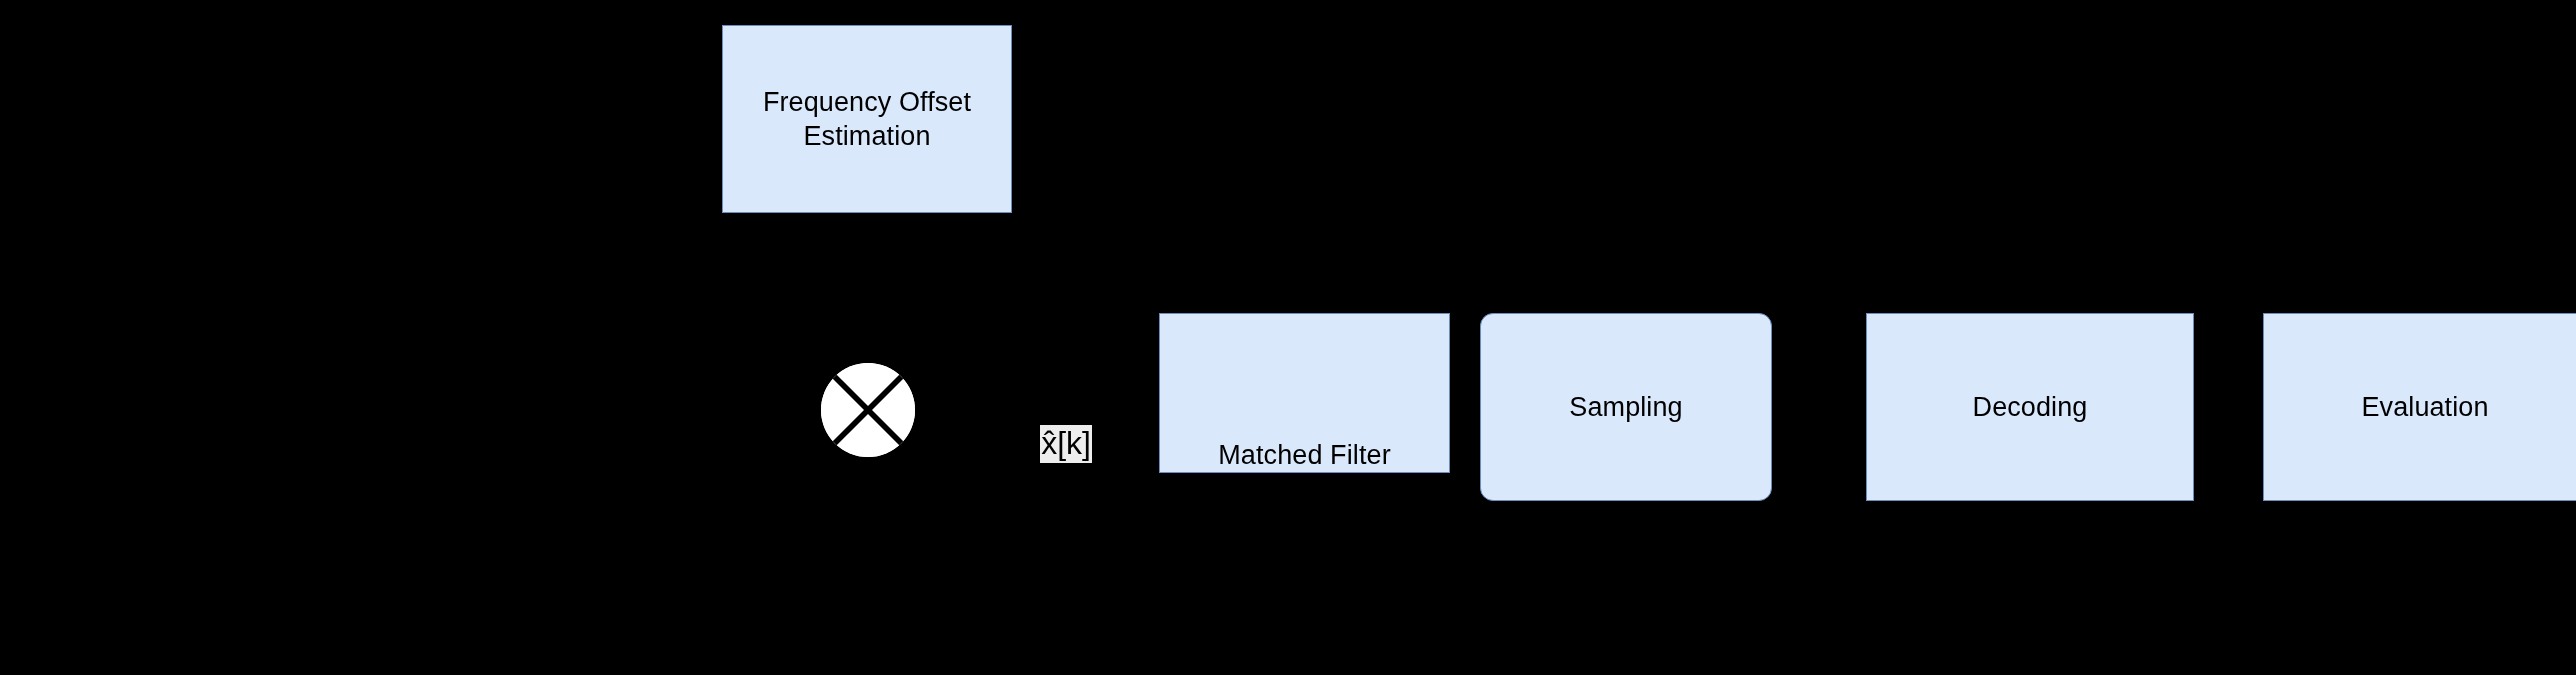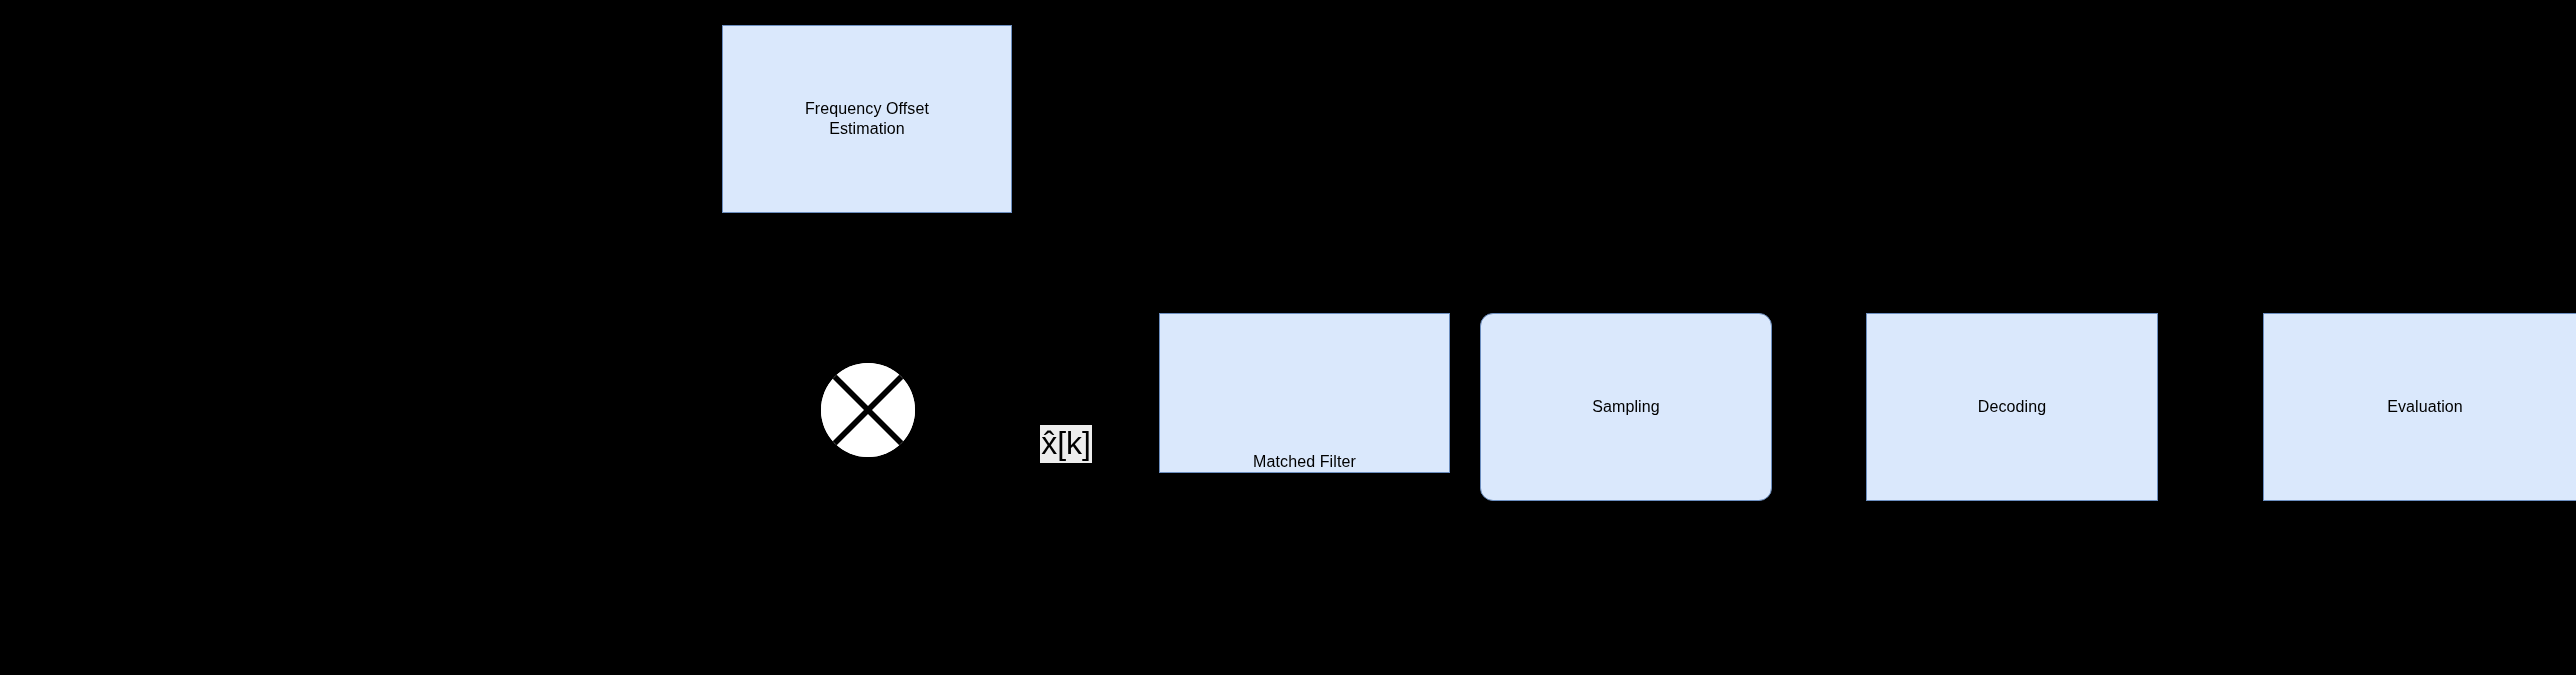--- a/index.html
+++ b/index.html
@@ -33,21 +33,21 @@
     background: #dae8fc;
     border: 1.8px solid #6c8ebf;
     display: flex;
     align-items: center;
     justify-content: center;
     text-align: center;
   }
   .node-label {
     color: #000000;
     font-family: "Liberation Sans", sans-serif;
-    font-size: 16px;
+    font-size: 27px;
     line-height: 1.26;
     letter-spacing: 0.1px;
     white-space: pre-line;
   }
   
   .mixer {
     position: absolute;
     box-sizing: border-box;
     border-radius: 50%;
     background: #ffffff;
@@ -110,21 +110,21 @@
   <div class="signal-tag" style="left:1040px; top:425px;">x̂[k]</div>
 
   <div class="node-box" style="left:1159px; top:313px; width:291px; height:160px;align-items:flex-end;">
     <span class="node-label">Matched Filter</span>
   </div>
 
   <div class="node-box" style="left:1480px; top:313px; width:292px; height:188px;border-radius:13px;">
     <span class="node-label">Sampling</span>
   </div>
 
-  <div class="node-box" style="left:1866px; top:313px; width:292px; height:188px;">
+  <div class="node-box" style="left:1866px; top:313px; width:328px; height:188px;">
     <span class="node-label">Decoding</span>
   </div>
 
   <div class="node-box" style="left:2263px; top:313px; width:324px; height:188px;">
     <span class="node-label">Evaluation</span>
   </div>
 
 </div>
 
 

